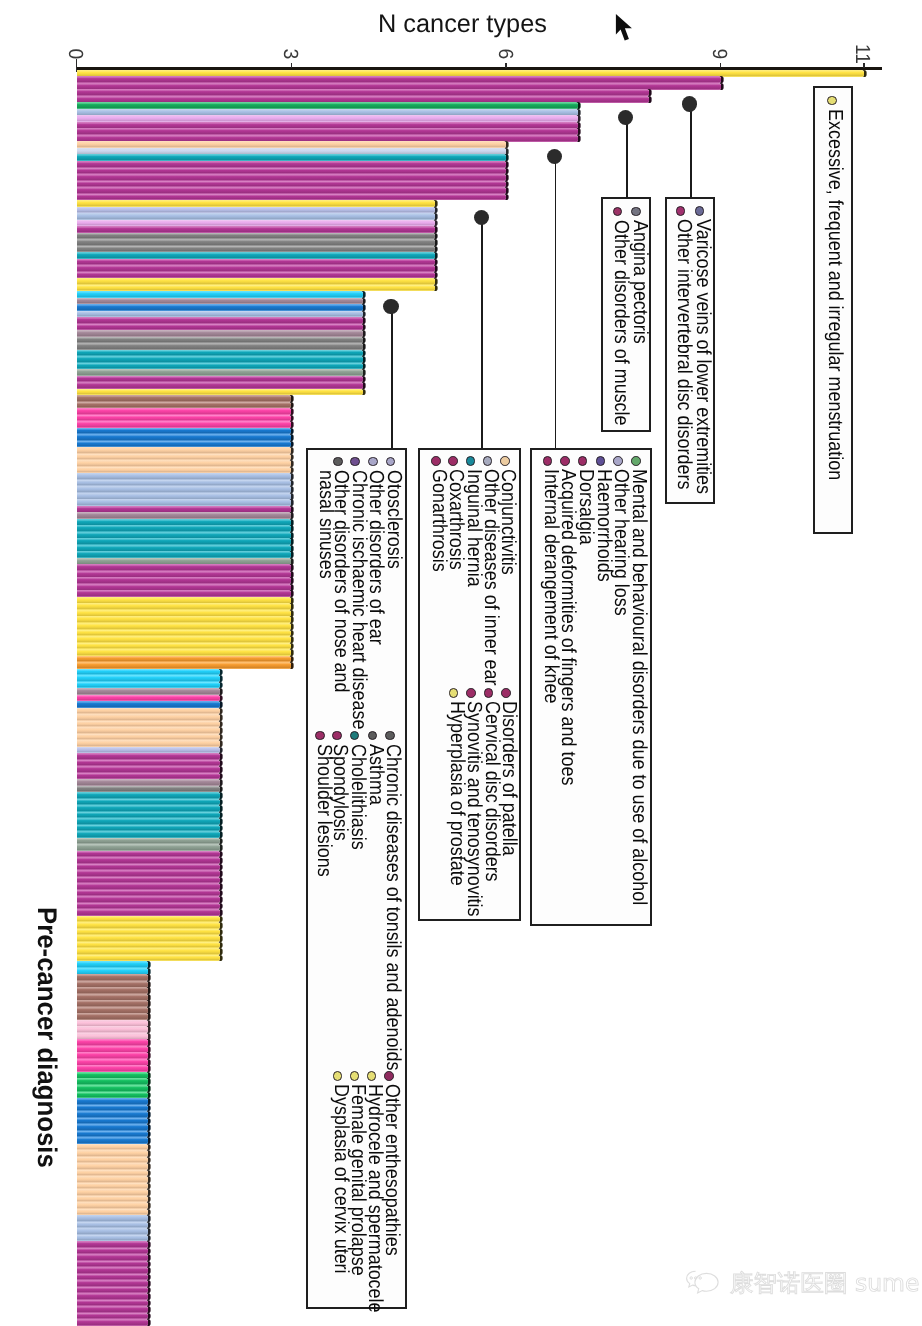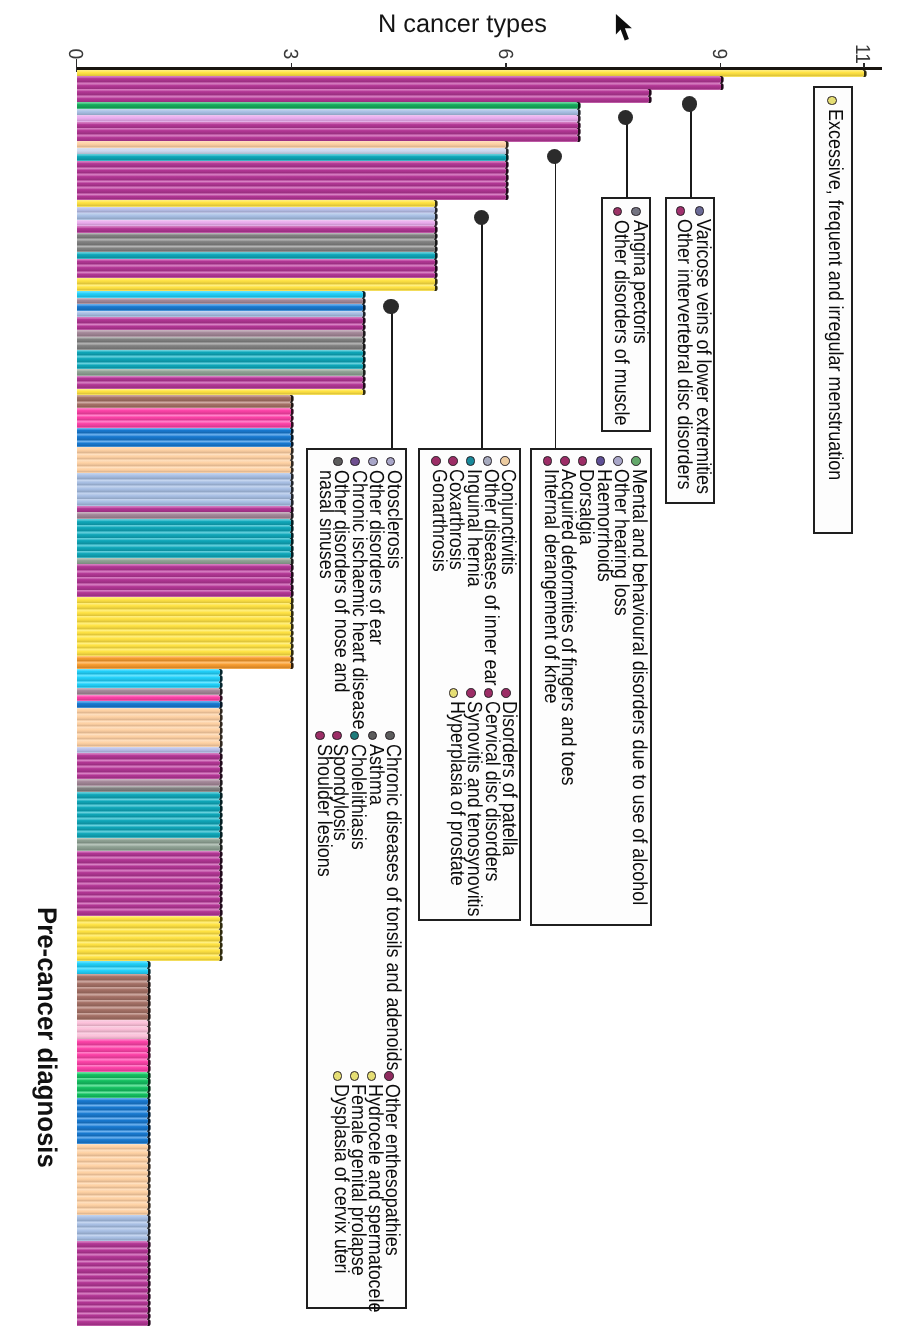--- a/index.html
+++ b/index.html
@@ -402,16 +402,27 @@
       <div class="leglabel" style="left:364.60px;top:1084.40px;">
         <span class="lline">Female genital prolapse</span>
       </div>
       <div class="legdot" style="left:332.80px;top:1071.20px;background:#E5DE74;"></div>
       <div class="leglabel" style="left:347.90px;top:1084.40px;">
         <span class="lline">Dysplasia of cervix uteri</span>
       </div>
     </div>
   <div id="xtitle" style="left: 378px; top: 10px;">N cancer types</div>
   <div id="ytitle" style="left: 61.5px; top: 907px;">Pre-cancer diagnosis</div>
+  <div id="watermark">
+    <svg id="wm-bubble" width="42" height="28" viewBox="0 0 42 28">
+      <path d="M20.5,3.4c-6.4,0-11.6,3.9-11.6,8.8c0,2.6,1.5,5,3.8,6.6l-1.1,4.2l4.7-2.4c1.3,0.4,2.7,0.6,4.2,0.6
+               c6.4,0,11.6-3.9,11.6-8.9C32.1,7.3,26.9,3.4,20.5,3.4z" fill="none" stroke="#c9c9c9" stroke-width="1.1"></path>
+      <path d="M9.6,1.2C4.6,1.2,0.6,4.4,0.6,8.3c0,2.1,1.2,4,3.1,5.3l-0.9,3.4l3.8-1.9c1,0.3,2.2,0.5,3.4,0.5" fill="none" stroke="#c9c9c9" stroke-width="1.1"></path>
+      <circle cx="5.2" cy="8" r="1.2" fill="none" stroke="#c9c9c9" stroke-width="1"></circle>
+      <circle cx="9.7" cy="8" r="1.2" fill="none" stroke="#c9c9c9" stroke-width="1"></circle>
+      <circle cx="14.2" cy="8" r="1.2" fill="none" stroke="#c9c9c9" stroke-width="1"></circle>
+    </svg>
+    <span id="wm-text">康智诺医圈 sume</span>
+  </div>
   <svg id="cursor" width="22" height="32" viewBox="0 0 22 32" style="left: 615px; top: 13px;">
       <path d="M0.9,0.9 L0.9,21.6 L5.6,16.6 L9.7,27.6 L13.9,25.9 L9.9,15.3 L16.9,15.3 Z" fill="#0d0d0d" stroke="#fdfdfd" stroke-width="1.5" stroke-linejoin="round" paint-order="stroke"></path>
     </svg>
 </div>
 
 </body></html>

